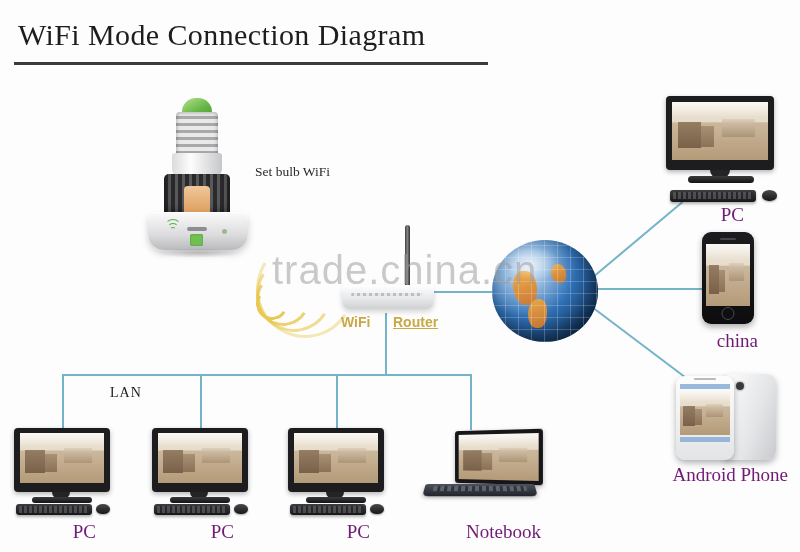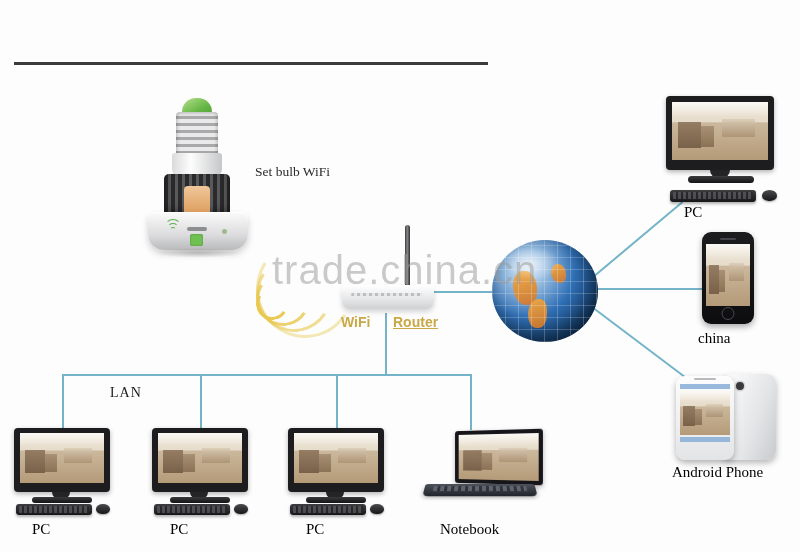--- a/index.html
+++ b/index.html
@@ -12,21 +12,21 @@
   .title-rule{position:absolute;left:14px;top:62px;width:474px;height:3px;background:#3b3b3d;}
 
   
   .ln{position:absolute;background:#74b4c8;}
   .lh{height:2px;}
   .lv{width:2px;}
   .diag{position:absolute;height:2px;background:#74b4c8;transform-origin:0 50%;}
 
   
   .lbl{position:absolute;font-family:"Liberation Serif",serif;color:#1b1b1b;white-space:nowrap;}
-  .dev-lbl{font-size:15px;color:#000000;text-align:left;}
+  .dev-lbl{font-size:19px;color:#701a75;text-align:right;}
   .note{position:absolute;font-family:"Liberation Serif",serif;font-size:13.5px;color:#2b2b2b;line-height:17px;white-space:nowrap;}
   .u{text-decoration:underline;}
   .gold{color:#c9a846;font-family:"Liberation Sans",sans-serif;font-size:14px;font-weight:600;}
   .lan{font-size:14px;letter-spacing:1px;color:#1b1b1b;}
 
   
   .wm{position:absolute;left:272px;top:248px;font-family:"Liberation Sans",sans-serif;
       font-size:40px;color:#9b9b9b;opacity:.52;letter-spacing:1px;white-space:nowrap;
       pointer-events:none;}
 
@@ -161,20 +161,21 @@
       background:linear-gradient(180deg,#4e525c,#20232a);border-radius:3px 3px 6px 6px;
       transform:perspective(260px) rotateX(52deg);box-shadow:0 3px 5px rgba(0,0,0,.25);}
   .nb .deck::after{content:"";position:absolute;left:8%;top:15%;right:8%;height:46%;
       background:repeating-linear-gradient(90deg,#6e727c 0 4px,#2b2e35 4px 7px);opacity:.7;border-radius:2px;}
 </style>
 </head>
 <body>
 
 <div id="stage">
 
+  <div class="title">WiFi Mode Connection Diagram</div>
   <div class="title-rule"></div>
 
   <div class="ln lh" style="left:434px;top:291px;width:62px;"></div>
 
   <div class="diag" style="left:586px;top:282px;width:126px;transform:rotate(-40deg);"></div>
 
   <div class="ln lh" style="left:594px;top:288px;width:110px;"></div>
 
   <div class="diag" style="left:584px;top:300px;width:128px;transform:rotate(37deg);"></div>
 
@@ -326,15 +327,15 @@
     <div class="lid">
       <div class="nscr">
         <div class="room">
             <i></i>
             <u></u>
           </div>
       </div>
     </div>
     <div class="deck"></div>
   </div>
-  <div class="lbl dev-lbl" style="left:440px;top:521px;width:86px;">Notebook</div>
+  <div class="lbl dev-lbl" style="left:455px;top:521px;width:86px;">Notebook</div>
 
 </div>
 
 </body></html>

